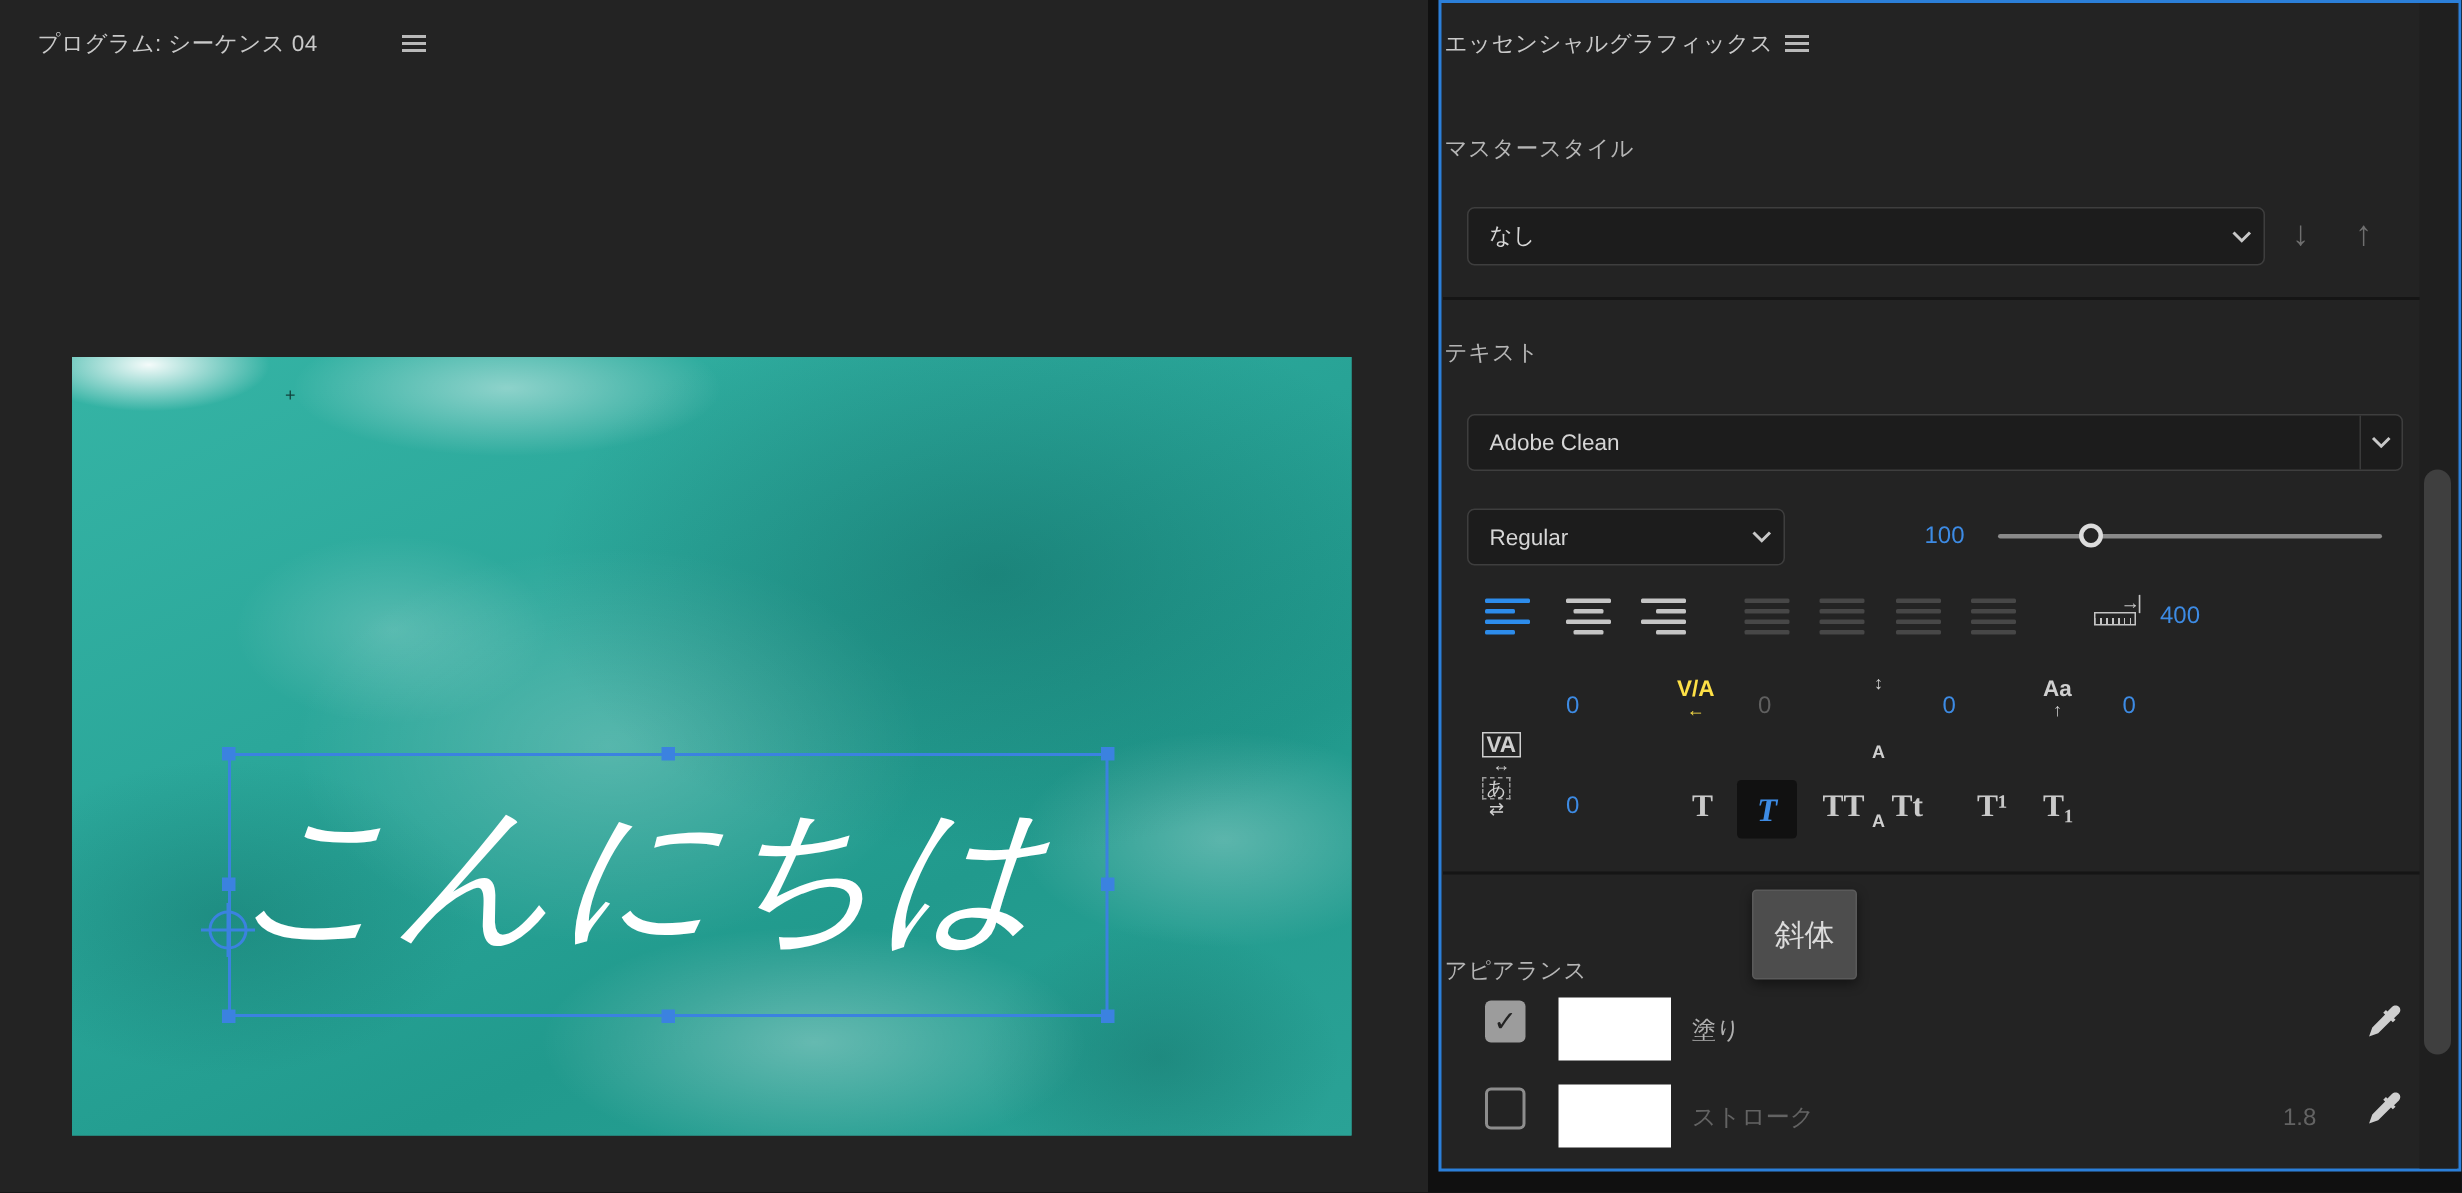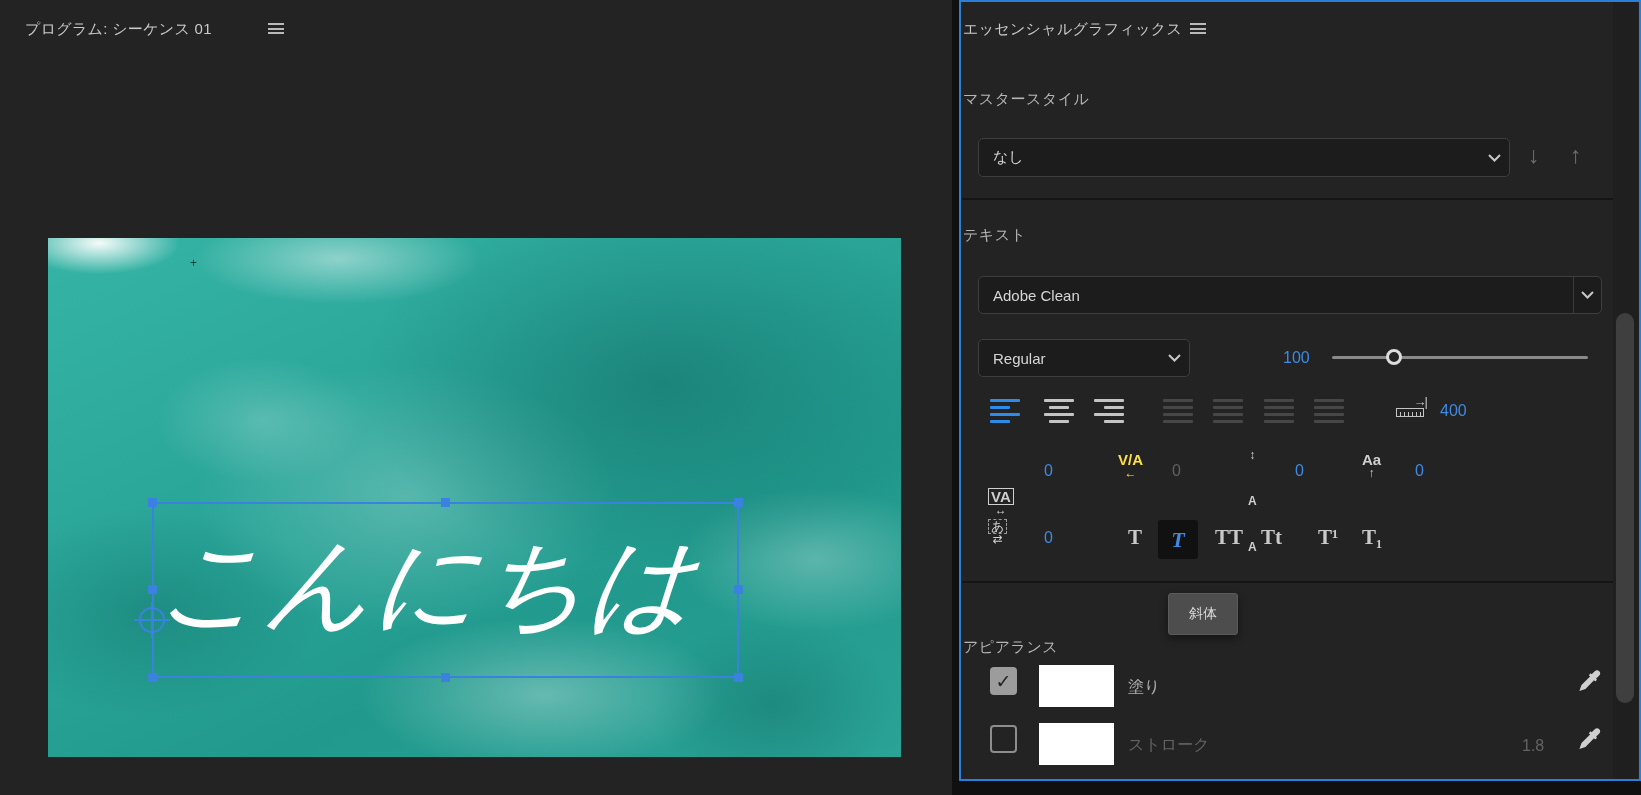--- a/index.html
+++ b/index.html
@@ -97,23 +97,23 @@
 
   
   .tbtn { font-family:"Liberation Serif","DejaVu Serif",serif; color:#c9c9c9; font-size:21px;
     font-weight:bold; cursor:pointer; line-height:1; }
   #italic-btn { left:1158px; top:520px; width:40px; height:39px; background:#111111;
     border-radius:3px; display:flex; align-items:center; justify-content:center; cursor:pointer; }
   #italic-btn span { font-family:"Liberation Serif","DejaVu Serif",serif; font-style:italic;
     color:#3d8be4; font-size:22px; font-weight:bold; }
 
   
-  #tooltip { left:1168px; top:593px; width:70px; height:42px; background:#4d4d4d;
+  #tooltip { left:1168px; top:593px; width:70px; height:60px; background:#4d4d4d;
     border:1px solid #5a5a5a; border-radius:3px; display:flex; align-items:center;
-    justify-content:center; color:#dcdcdc; font-size:14px; box-shadow:0 3px 8px rgba(0,0,0,.45); }
+    justify-content:center; color:#dcdcdc; font-size:20px; box-shadow:0 3px 8px rgba(0,0,0,.45); }
 
   
   .checkbox { width:27px; height:28px; border-radius:4px; cursor:pointer; }
   .checkbox.checked { background:#9c9c9c; color:#232323; font-size:19px; font-weight:bold;
     display:flex; align-items:center; justify-content:center; }
   .checkbox.unchecked { background:transparent; border:2px solid #8d8d8d; }
   .swatch { width:75px; height:42px; background:#ffffff; cursor:pointer; }
   .app-label { font-size:16px; color:#b0b0b0; }
   .app-label.dim { color:#636363; }
   .eyedropper { width:27px; height:30px; cursor:pointer; }
@@ -123,21 +123,21 @@
   #scroll-track { left:1613px; top:2px; width:25px; height:777px; background:#1f1f1f; }
   #scroll-thumb { left:1616px; top:313px; width:18px; height:390px; background:#3f3f3f;
     border-radius:9px; cursor:grab; }
 </style>
 </head>
 <body>
 
 <div id="stage">
 
   <div id="program-panel" class="abs">
-    <div class="abs panel-title" style="left:25px; top:20px;">プログラム: シーケンス 01</div>
+    <div class="abs panel-title" style="left:25px; top:20px;">プログラム: シーケンス 04</div>
     <div class="abs hamburger" style="left:268px; top:23px;"></div>
 
     <div id="video" class="abs">
       <div id="frame-cross" class="abs">+</div>
       <div id="text-overlay" class="abs">こんにちは</div>
       <div id="selection-box" class="abs">
         <div class="handle h-tl"></div>
         <div class="handle h-tc"></div>
         <div class="handle h-tr"></div>
         <div class="handle h-ml"></div>

